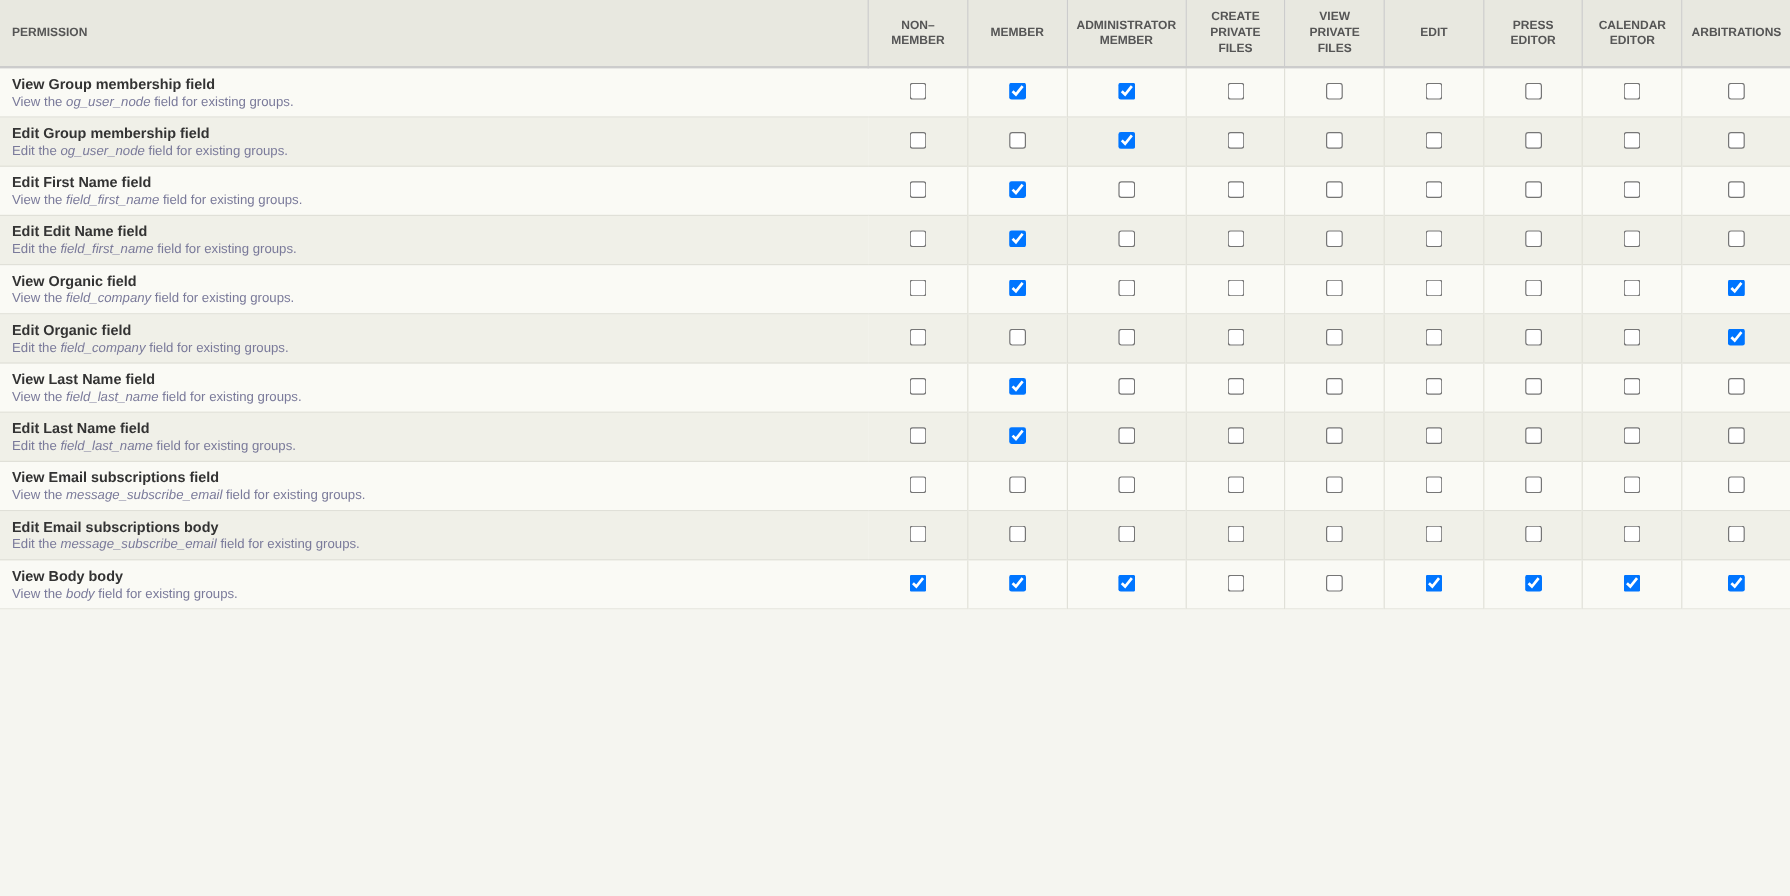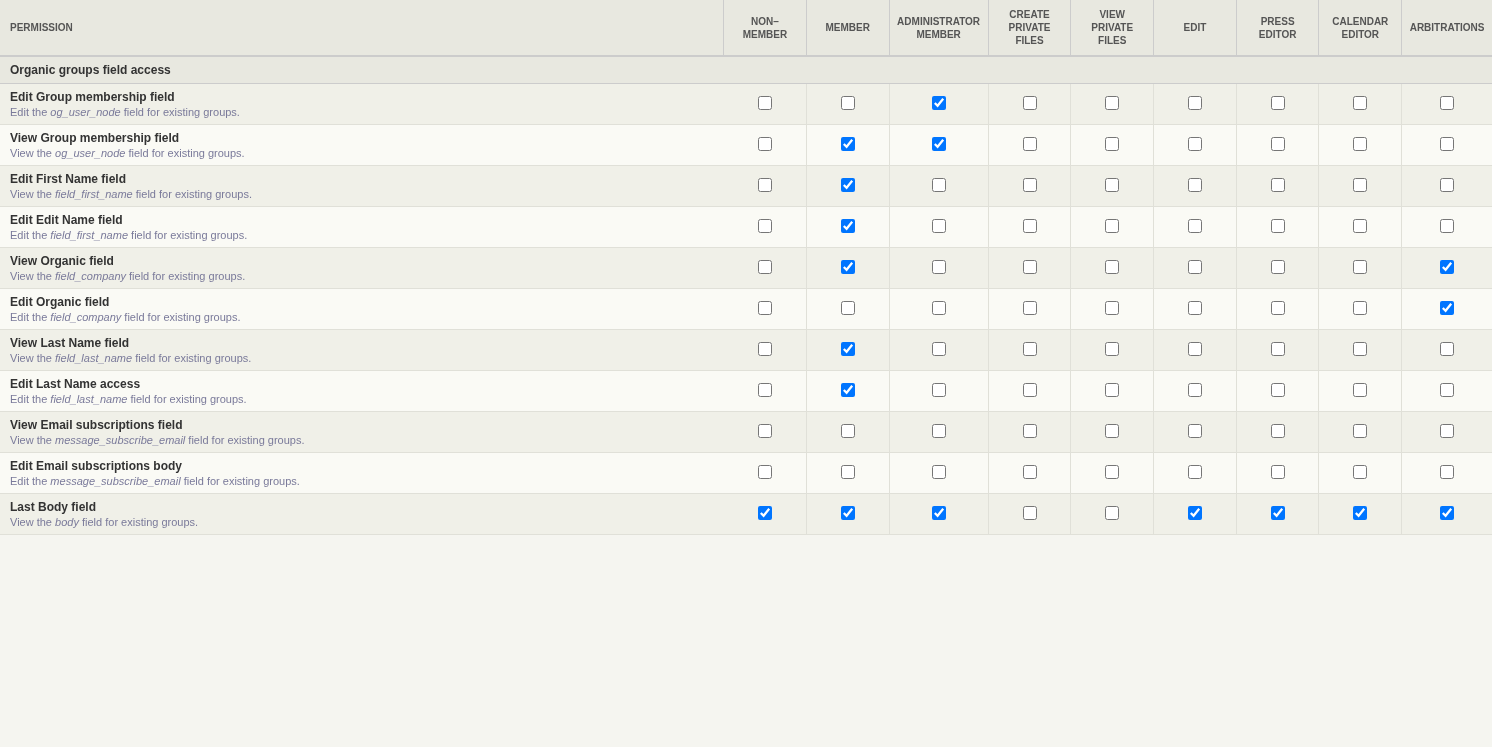--- a/index.html
+++ b/index.html
@@ -112,55 +112,52 @@
       <th class="role-col">ADMINISTRATOR<br>MEMBER</th>
       <th class="role-col">CREATE<br>PRIVATE<br>FILES</th>
       <th class="role-col">VIEW<br>PRIVATE<br>FILES</th>
       <th class="role-col">EDIT</th>
       <th class="role-col">PRESS<br>EDITOR</th>
       <th class="role-col">CALENDAR<br>EDITOR</th>
       <th class="role-col">ARBITRATIONS</th>
     </tr>
   </thead>
   <tbody id="table-body">
-  <tr class="section-header">
-        <td colspan="10">Organic groups field access</td>
+      <tr>
+        <td class="perm-cell">
+          <div class="perm-name">View Group membership field</div>
+          <div class="perm-desc">View the <em>og_user_node</em> field for existing groups.</div>
+        </td>
+        <td class="checkbox-cell"><input type="checkbox" style=""></td>
+        <td class="checkbox-cell"><input type="checkbox" checked="" style=""></td>
+        <td class="checkbox-cell"><input type="checkbox" checked="" style=""></td>
+        <td class="checkbox-cell"><input type="checkbox" style=""></td>
+        <td class="checkbox-cell"><input type="checkbox" style=""></td>
+        <td class="checkbox-cell"><input type="checkbox" style=""></td>
+        <td class="checkbox-cell"><input type="checkbox" style=""></td>
+        <td class="checkbox-cell"><input type="checkbox" style=""></td>
+        <td class="checkbox-cell"><input type="checkbox" style=""></td>
       </tr>
       <tr>
         <td class="perm-cell">
           <div class="perm-name">Edit Group membership field</div>
           <div class="perm-desc">Edit the <em>og_user_node</em> field for existing groups.</div>
         </td>
         <td class="checkbox-cell"><input type="checkbox" style=""></td>
         <td class="checkbox-cell"><input type="checkbox" style=""></td>
         <td class="checkbox-cell"><input type="checkbox" checked="" style=""></td>
         <td class="checkbox-cell"><input type="checkbox" style=""></td>
         <td class="checkbox-cell"><input type="checkbox" style=""></td>
         <td class="checkbox-cell"><input type="checkbox" style=""></td>
         <td class="checkbox-cell"><input type="checkbox" style=""></td>
         <td class="checkbox-cell"><input type="checkbox" style=""></td>
         <td class="checkbox-cell"><input type="checkbox" style=""></td>
       </tr>
       <tr>
         <td class="perm-cell">
-          <div class="perm-name">View Group membership field</div>
-          <div class="perm-desc">View the <em>og_user_node</em> field for existing groups.</div>
-        </td>
-        <td class="checkbox-cell"><input type="checkbox" style=""></td>
-        <td class="checkbox-cell"><input type="checkbox" checked="" style=""></td>
-        <td class="checkbox-cell"><input type="checkbox" checked="" style=""></td>
-        <td class="checkbox-cell"><input type="checkbox" style=""></td>
-        <td class="checkbox-cell"><input type="checkbox" style=""></td>
-        <td class="checkbox-cell"><input type="checkbox" style=""></td>
-        <td class="checkbox-cell"><input type="checkbox" style=""></td>
-        <td class="checkbox-cell"><input type="checkbox" style=""></td>
-        <td class="checkbox-cell"><input type="checkbox" style=""></td>
-      </tr>
-      <tr>
-        <td class="perm-cell">
           <div class="perm-name">Edit First Name field</div>
           <div class="perm-desc">View the <em>field_first_name</em> field for existing groups.</div>
         </td>
         <td class="checkbox-cell"><input type="checkbox" style=""></td>
         <td class="checkbox-cell"><input type="checkbox" checked="" style=""></td>
         <td class="checkbox-cell"><input type="checkbox" style=""></td>
         <td class="checkbox-cell"><input type="checkbox" style=""></td>
         <td class="checkbox-cell"><input type="checkbox" style=""></td>
         <td class="checkbox-cell"><input type="checkbox" style=""></td>
         <td class="checkbox-cell"><input type="checkbox" style=""></td>
@@ -222,21 +219,21 @@
         <td class="checkbox-cell"><input type="checkbox" style=""></td>
         <td class="checkbox-cell"><input type="checkbox" style=""></td>
         <td class="checkbox-cell"><input type="checkbox" style=""></td>
         <td class="checkbox-cell"><input type="checkbox" style=""></td>
         <td class="checkbox-cell"><input type="checkbox" style=""></td>
         <td class="checkbox-cell"><input type="checkbox" style=""></td>
         <td class="checkbox-cell"><input type="checkbox" style=""></td>
       </tr>
       <tr>
         <td class="perm-cell">
-          <div class="perm-name">Edit Last Name access</div>
+          <div class="perm-name">Edit Last Name field</div>
           <div class="perm-desc">Edit the <em>field_last_name</em> field for existing groups.</div>
         </td>
         <td class="checkbox-cell"><input type="checkbox" style=""></td>
         <td class="checkbox-cell"><input type="checkbox" checked="" style=""></td>
         <td class="checkbox-cell"><input type="checkbox" style=""></td>
         <td class="checkbox-cell"><input type="checkbox" style=""></td>
         <td class="checkbox-cell"><input type="checkbox" style=""></td>
         <td class="checkbox-cell"><input type="checkbox" style=""></td>
         <td class="checkbox-cell"><input type="checkbox" style=""></td>
         <td class="checkbox-cell"><input type="checkbox" style=""></td>
@@ -267,21 +264,21 @@
         <td class="checkbox-cell"><input type="checkbox" style=""></td>
         <td class="checkbox-cell"><input type="checkbox" style=""></td>
         <td class="checkbox-cell"><input type="checkbox" style=""></td>
         <td class="checkbox-cell"><input type="checkbox" style=""></td>
         <td class="checkbox-cell"><input type="checkbox" style=""></td>
         <td class="checkbox-cell"><input type="checkbox" style=""></td>
         <td class="checkbox-cell"><input type="checkbox" style=""></td>
       </tr>
       <tr>
         <td class="perm-cell">
-          <div class="perm-name">Last Body field</div>
+          <div class="perm-name">View Body body</div>
           <div class="perm-desc">View the <em>body</em> field for existing groups.</div>
         </td>
         <td class="checkbox-cell"><input type="checkbox" checked="" style=""></td>
         <td class="checkbox-cell"><input type="checkbox" checked="" style=""></td>
         <td class="checkbox-cell"><input type="checkbox" checked="" style=""></td>
         <td class="checkbox-cell"><input type="checkbox" style=""></td>
         <td class="checkbox-cell"><input type="checkbox" style=""></td>
         <td class="checkbox-cell"><input type="checkbox" checked="" style=""></td>
         <td class="checkbox-cell"><input type="checkbox" checked="" style=""></td>
         <td class="checkbox-cell"><input type="checkbox" checked="" style=""></td>

